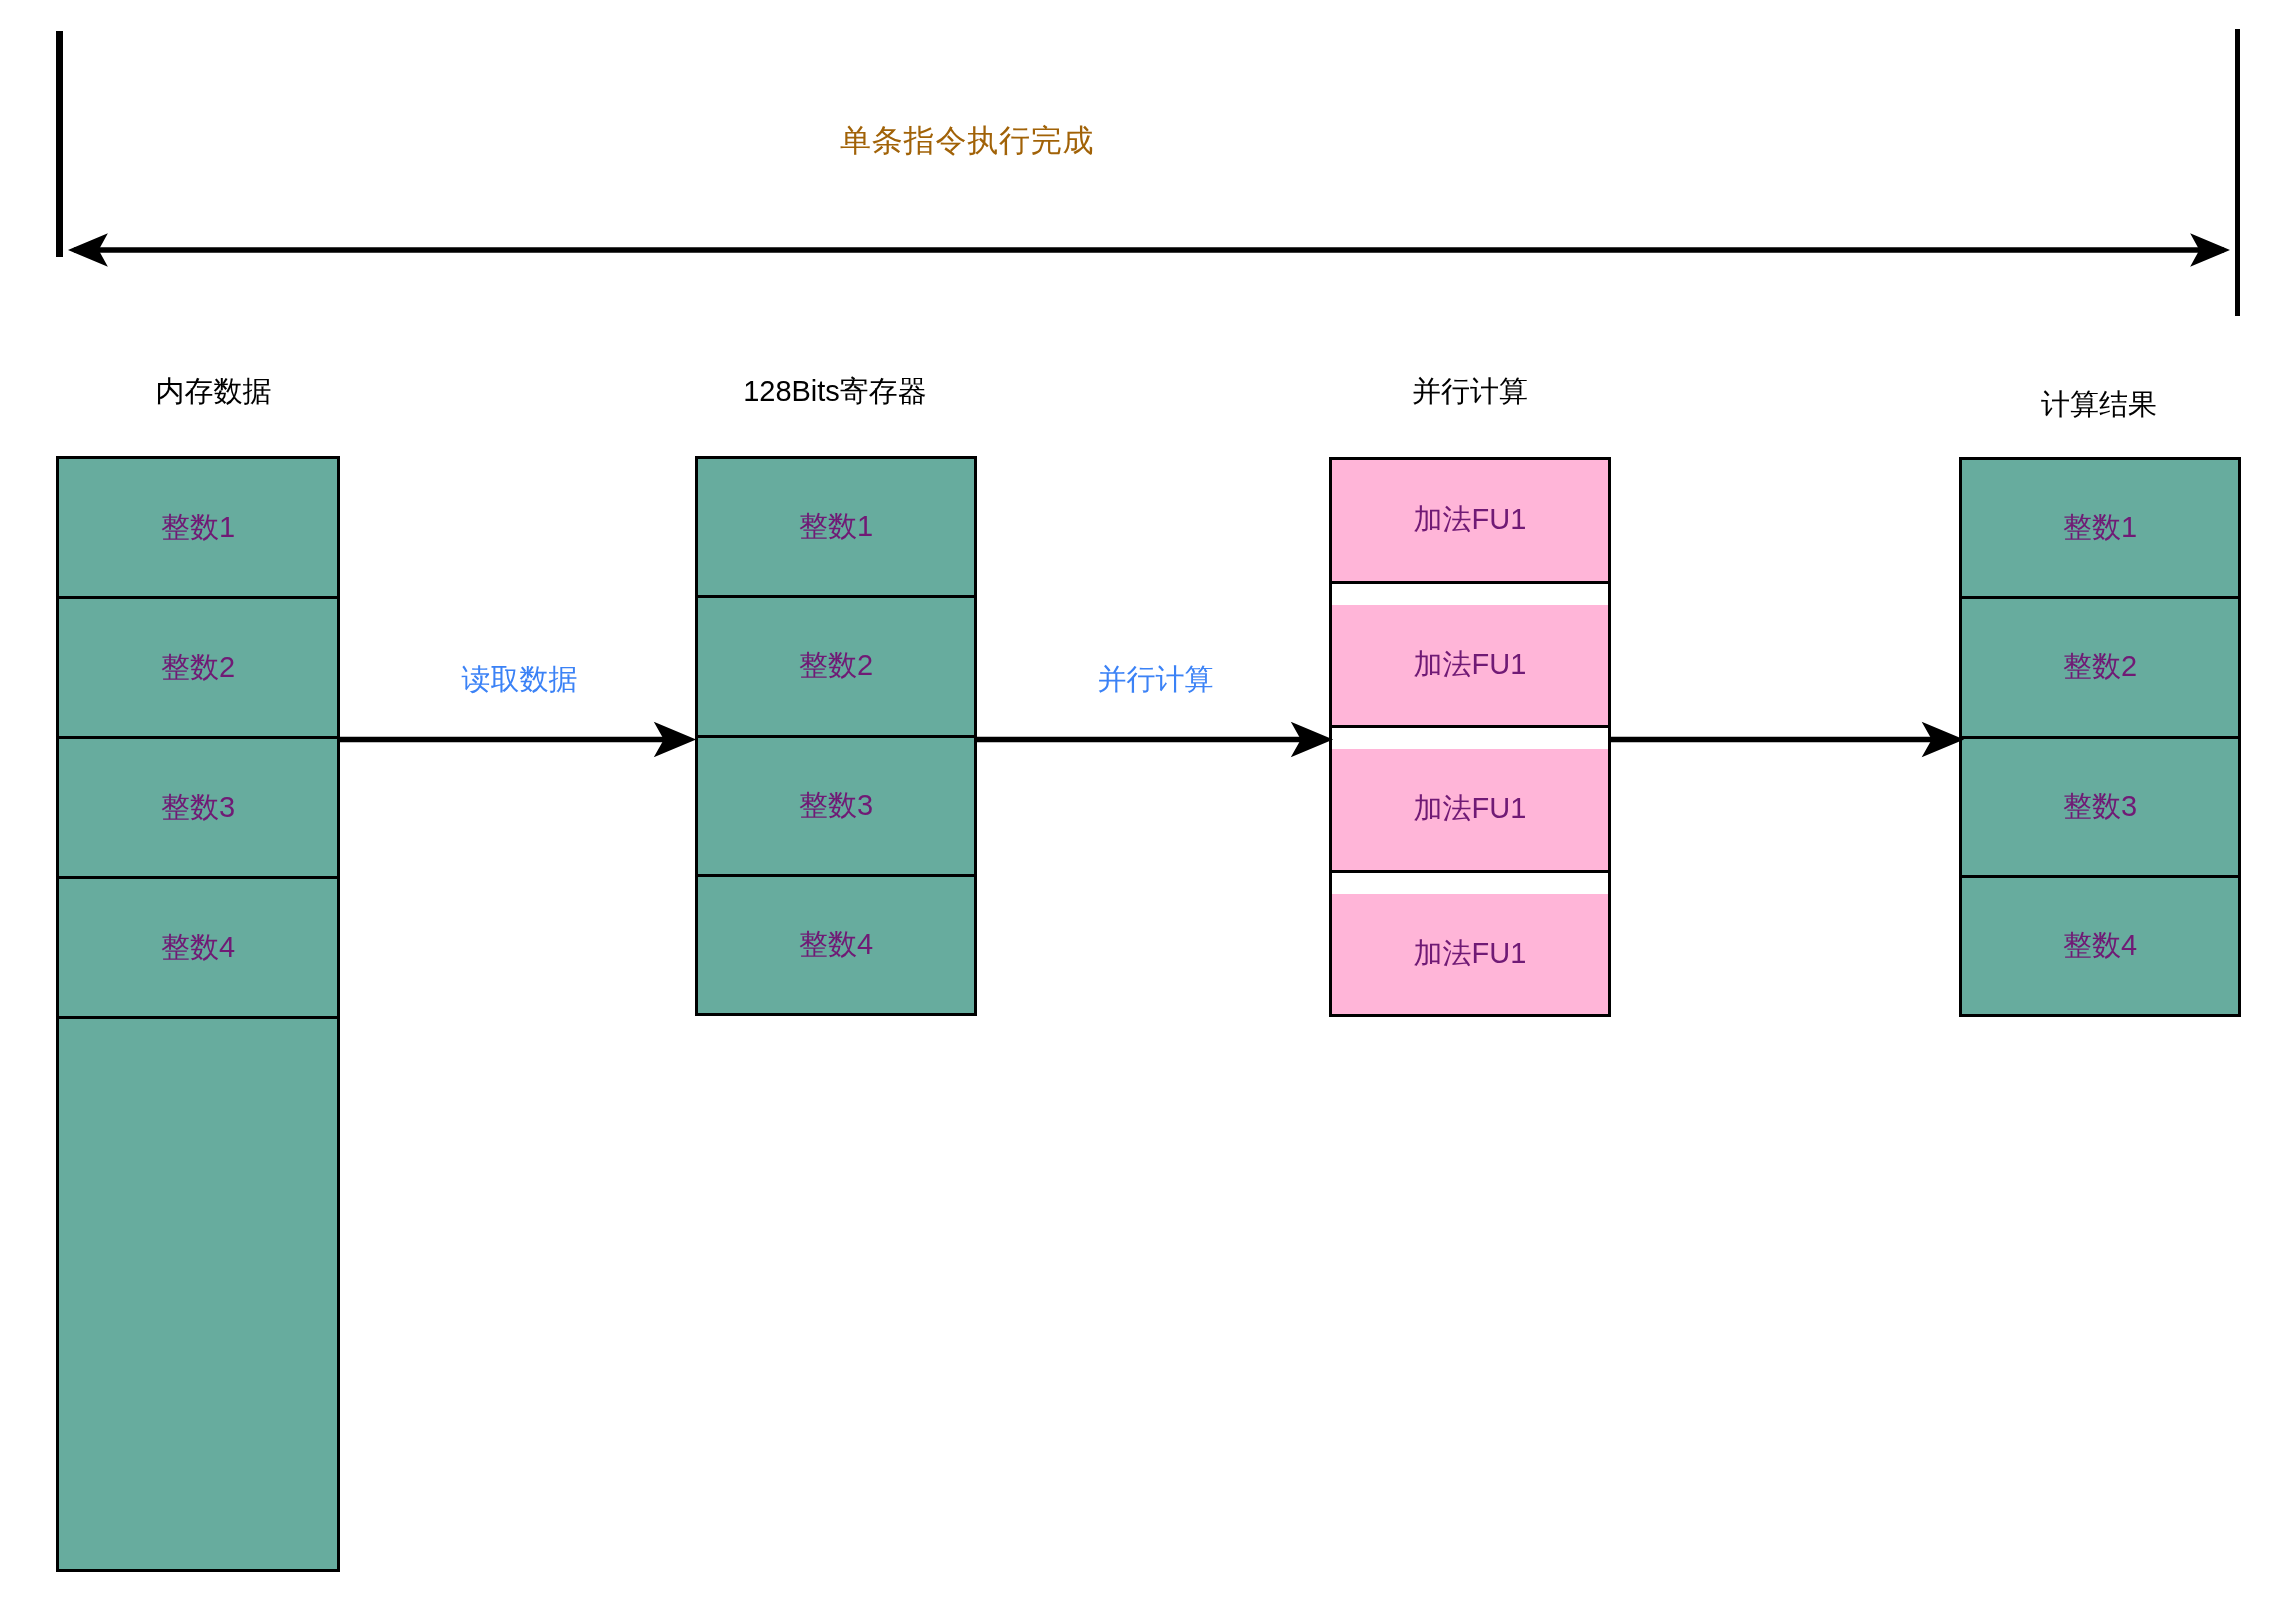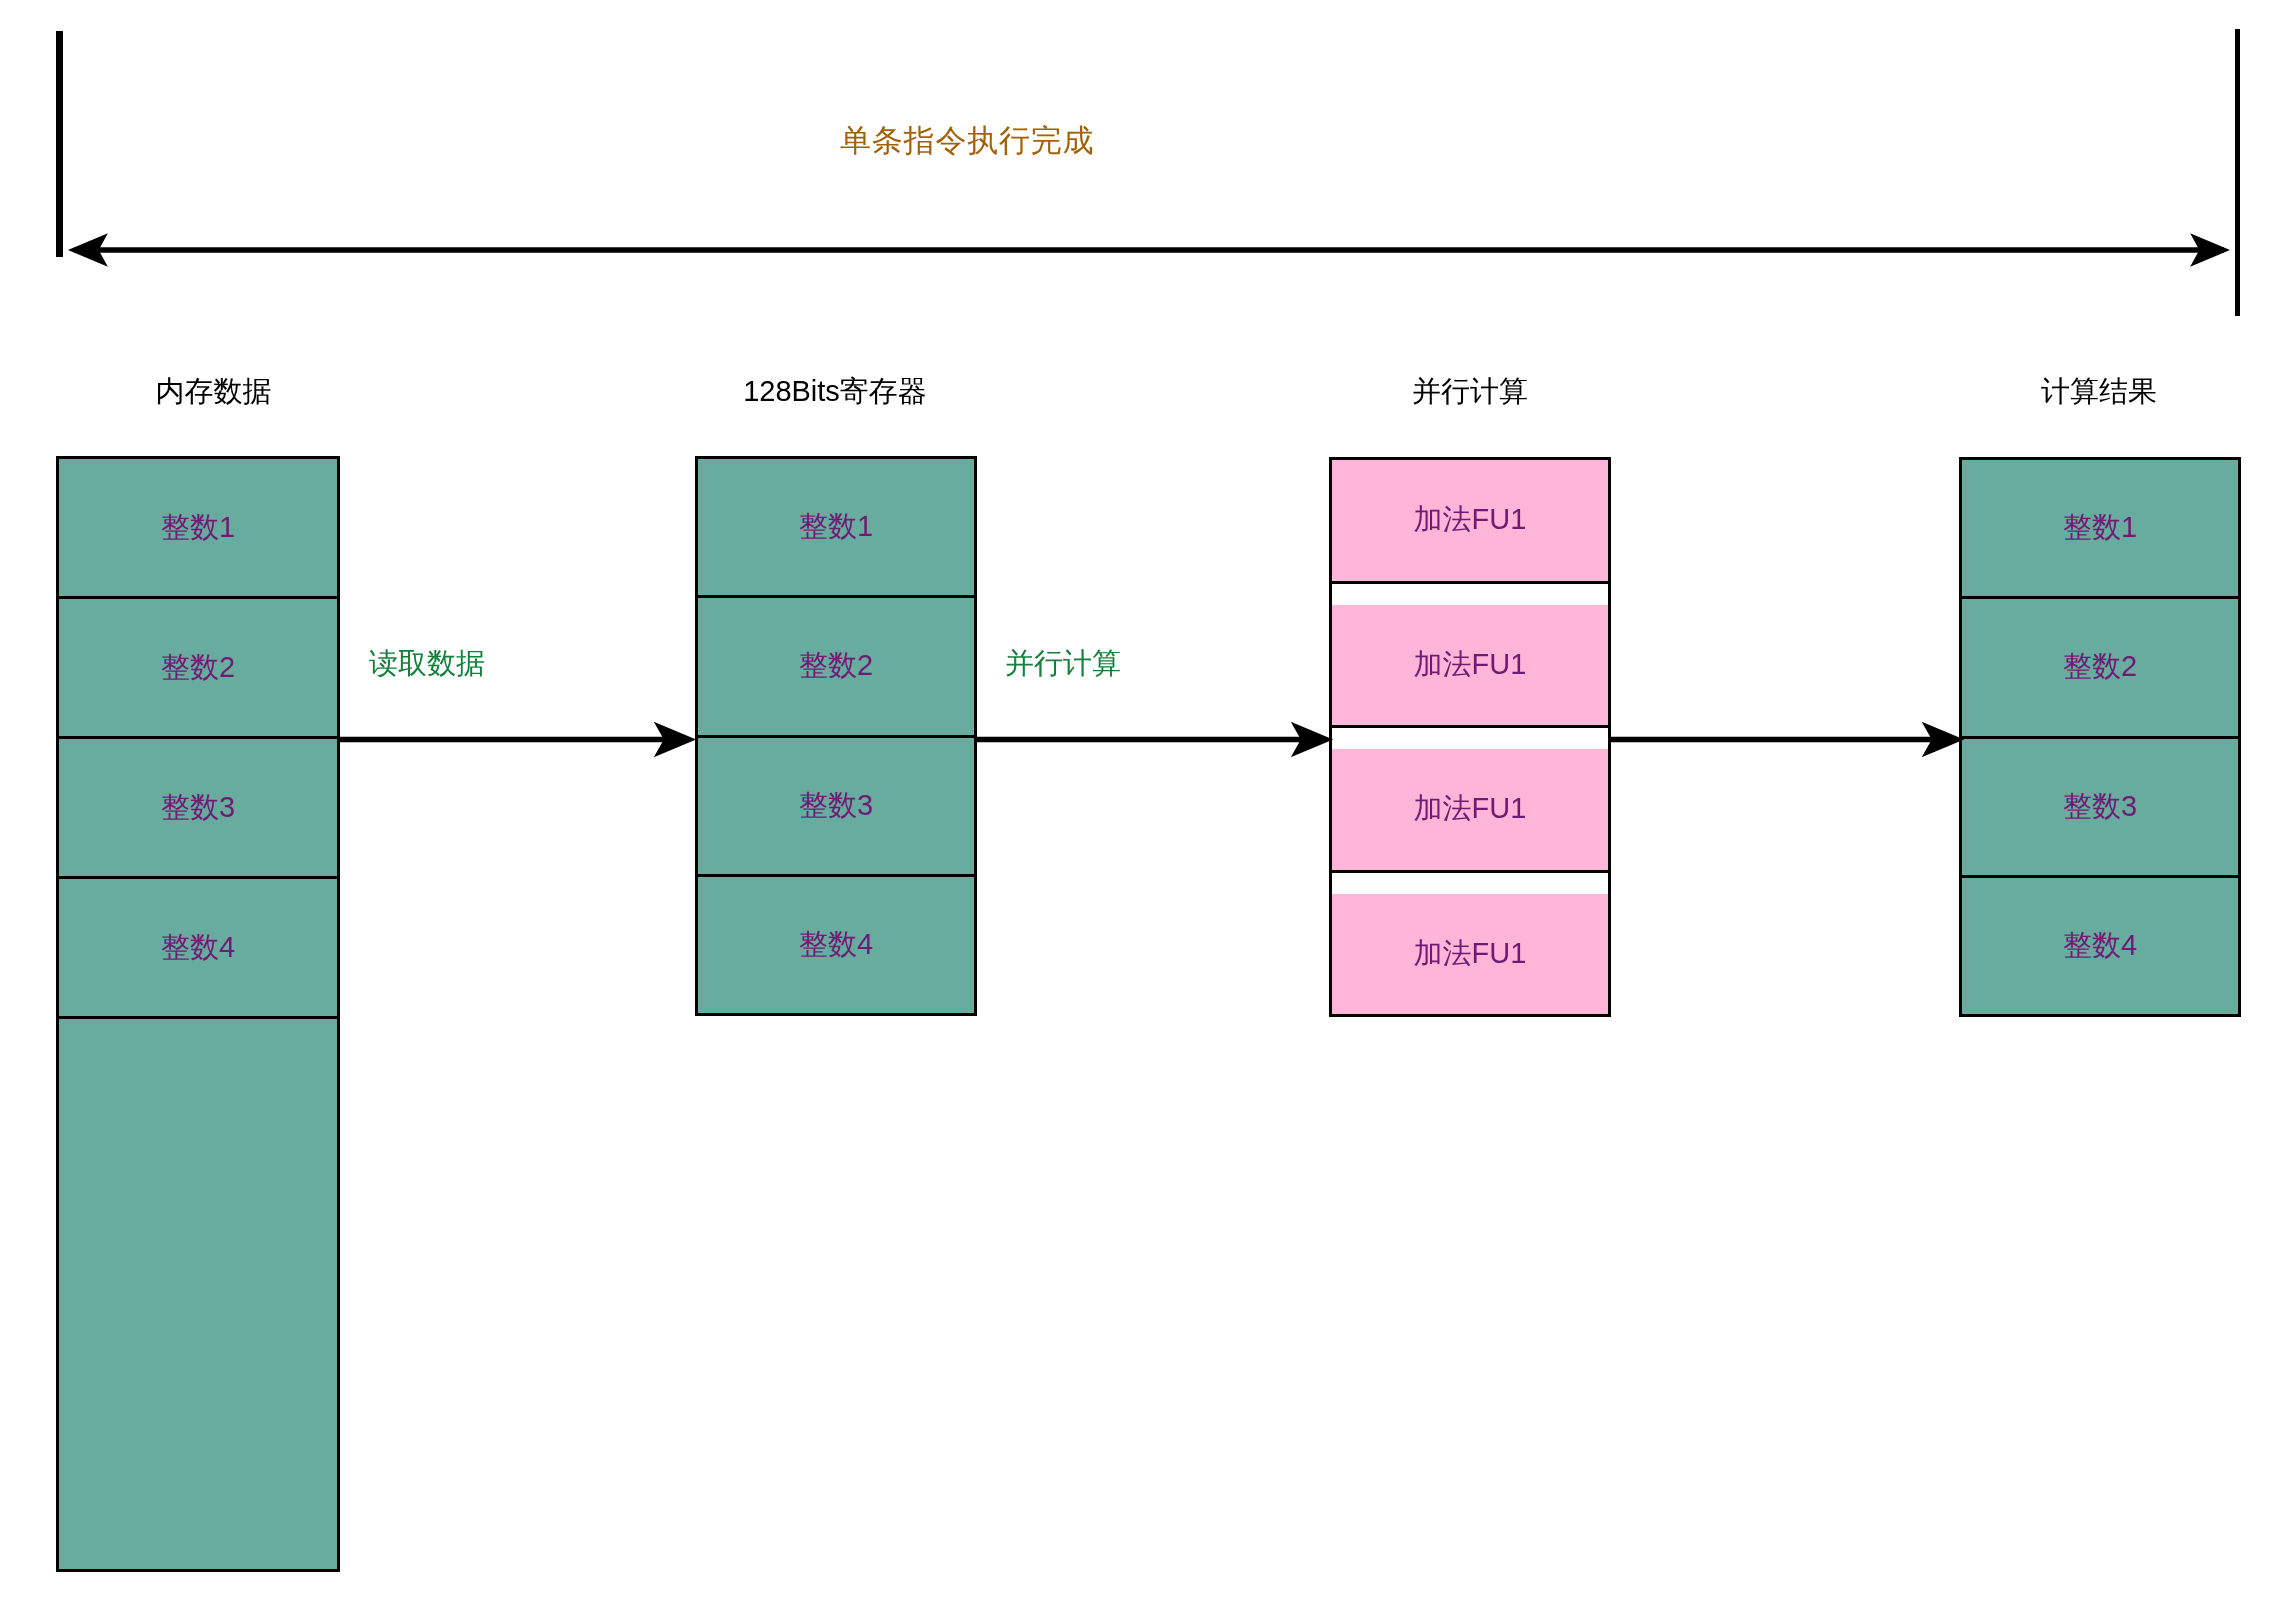--- a/index.html
+++ b/index.html
@@ -65,22 +65,24 @@
   .cell.green  { background: #67ac9e; }
   .cell.pink   { background: #ffb5d8; }
   .cell.empty  { }
   
   .flow-arrow {
     position: absolute;
   }
   .flow-label {
     position: absolute;
     font-size: 29px;
-    color: #15803d;
+    color: #3b82f6;
+    text-align: center;
     white-space: nowrap;
+    margin-top: 16px;
   }
 </style>
 </head>
 <body>
 
 <div id="canvas">
 
   <div class="span-tick" style="left:56px; top:31px; width:7px; height:226px;"></div>
   <div class="span-tick" style="left:2235px; top:29px; width:5.4px; height:287px;"></div>
 
@@ -88,21 +90,21 @@
 
   <svg class="span-arrow" style="left:54px; top:227px;" width="2190" height="46" viewBox="0 0 2840 60">
     <line x1="18" y1="30" x2="2822" y2="30" stroke="#000000" stroke-width="7"></line>
     <polygon points="10,30 62,8 50,30 62,52" fill="#000000"></polygon>
     <polygon points="2830,30 2778,8 2790,30 2778,52" fill="#000000"></polygon>
   </svg>
 
   <div class="col-header" style="left:0px; top:372px; width:355px;padding-left:36px;">内存数据</div>
   <div class="col-header" style="left:646px; top:372px; width:378px;">128Bits寄存器</div>
   <div class="col-header" style="left:1289px; top:372px; width:362px;">并行计算</div>
-  <div class="col-header" style="left:1918px; top:372px; width:362px;">计算结果</div>
+  <div class="col-header" style="left:1918px; top:385px; width:362px;">计算结果</div>
 
   <div class="stack" style="left:56px; top:456px; width:284px; height:1116px;">
     <div class="cell green" style="flex:0 0 140px;">
       <span>整数1</span>
     </div>
     <div class="cell green" style="flex:0 0 140px;">
       <span>整数2</span>
     </div>
     <div class="cell green" style="flex:0 0 140px;">
       <span>整数3</span>

